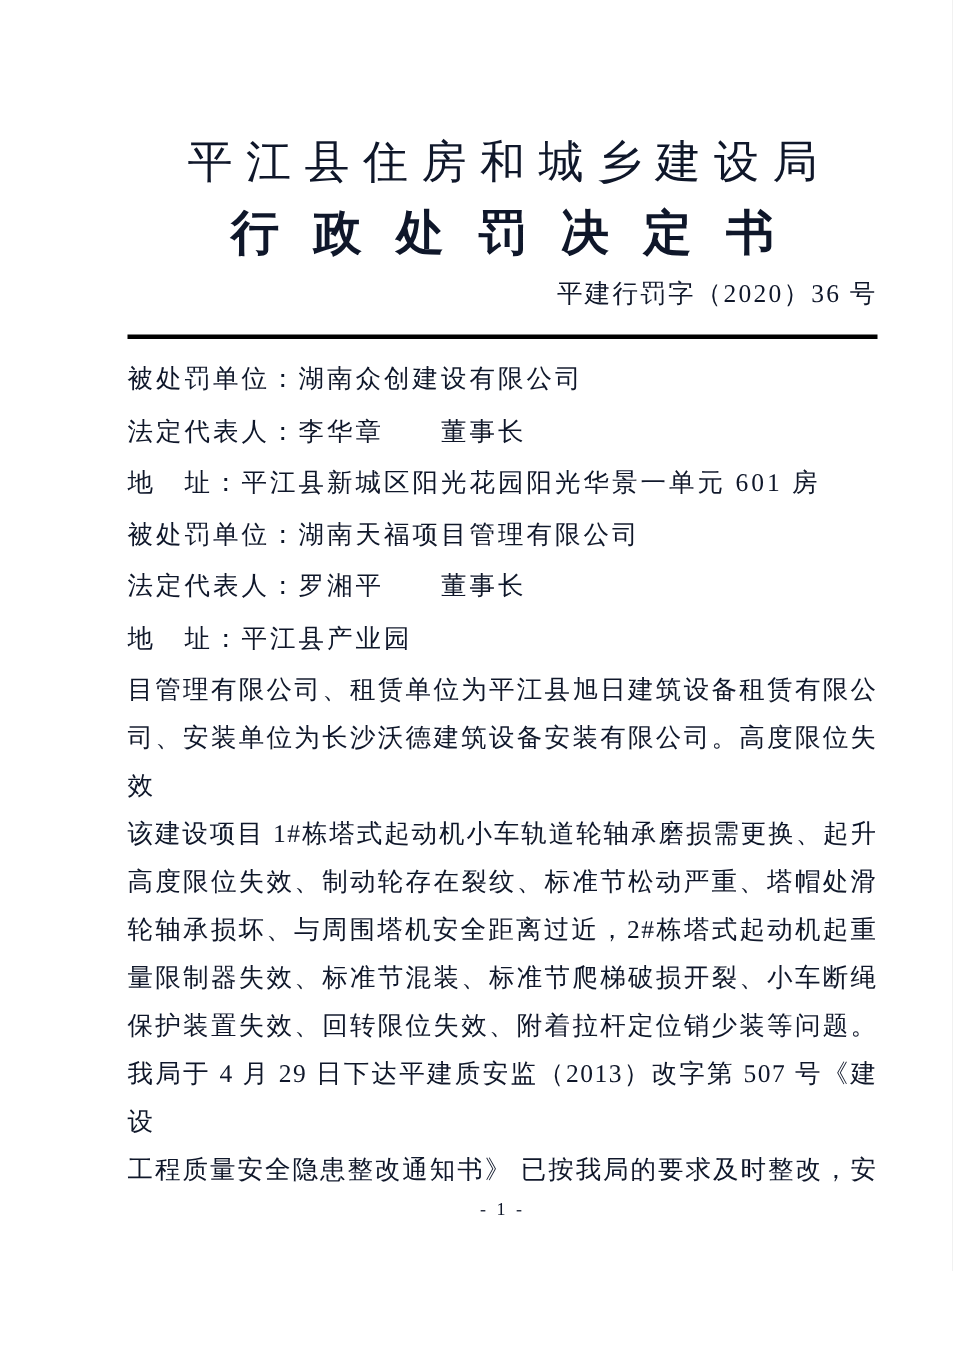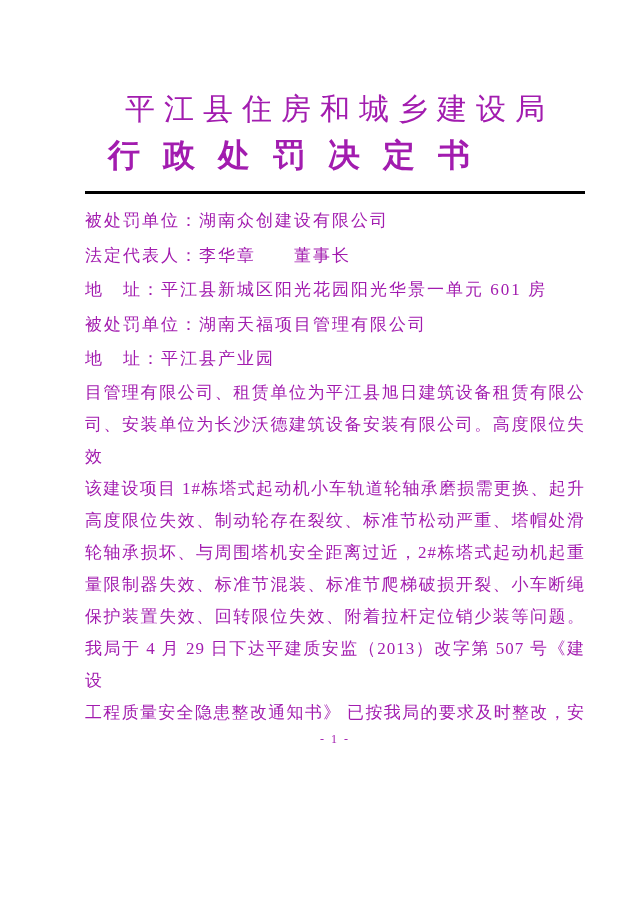--- a/index.html
+++ b/index.html
@@ -6,38 +6,38 @@
     margin: 0;
     padding: 0;
     background: #e8e8e8;
   }
   .page {
     position: relative;
     width: 635px;
     height: 897px;
     margin: 0 auto;
     background: #ffffff;
-    color: #a21caf;
+    color: #0f172a;
     font-family: "Liberation Serif", "DejaVu Serif", serif;
     overflow: hidden;
     box-sizing: border-box;
     padding: 90px 50px 0 85px;
   }
   .org-title {
     text-align: center;
     font-size: 30px;
     line-height: 37px;
     font-weight: normal;
     letter-spacing: 9px;
     text-indent: 9px;
     margin: 0;
     white-space: nowrap;
   }
   .doc-title {
-    text-align: left;
+    text-align: center;
     font-size: 32px;
     line-height: 40px;
     font-weight: bold;
     letter-spacing: 23px;
     text-indent: 23px;
     margin: 8px 0 0 0;
     white-space: nowrap;
   }
   .doc-number {
     text-align: right;
@@ -83,28 +83,30 @@
 </style>
 </head>
 <body>
 
 <div class="page">
 
   <h1 class="org-title">平江县住房和城乡建设局</h1>
 
   <h2 class="doc-title">行政处罚决定书</h2>
 
+  <div class="doc-number">平建行罚字（2020）36 号</div>
 
   <div class="rule"></div>
 
   <div class="parties">
     <div class="party-line"><span>被处罚单位：</span><span>湖南众创建设有限公司</span></div>
     <div class="party-line"><span>法定代表人：</span><span>李华章　　董事长</span></div>
     <div class="party-line"><span>地　址：</span><span>平江县新城区阳光花园阳光华景一单元 601 房</span></div>
     <div class="party-line"><span>被处罚单位：</span><span>湖南天福项目管理有限公司</span></div>
+    <div class="party-line"><span>法定代表人：</span><span>罗湘平　　董事长</span></div>
     <div class="party-line"><span>地　址：</span><span>平江县产业园</span></div>
   </div>
 
   <div class="body-text">
     <div class="body-line">目管理有限公司、租赁单位为平江县旭日建筑设备租赁有限公</div>
     <div class="body-line">司、安装单位为长沙沃德建筑设备安装有限公司。高度限位失效</div>
     <div class="body-line">该建设项目 1#栋塔式起动机小车轨道轮轴承磨损需更换、起升</div>
     <div class="body-line">高度限位失效、制动轮存在裂纹、标准节松动严重、塔帽处滑</div>
     <div class="body-line">轮轴承损坏、与周围塔机安全距离过近，2#栋塔式起动机起重</div>
     <div class="body-line">量限制器失效、标准节混装、标准节爬梯破损开裂、小车断绳</div>

